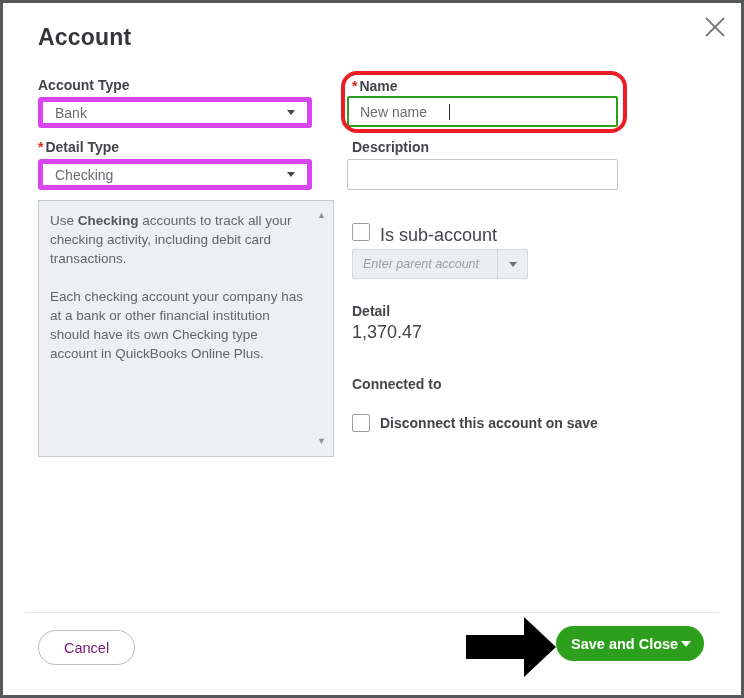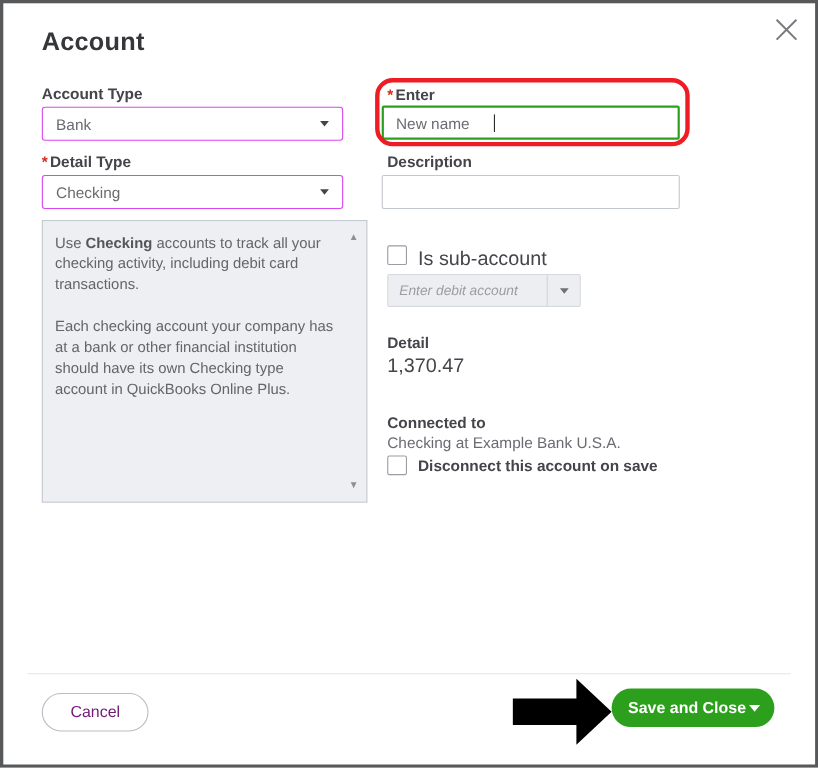--- a/index.html
+++ b/index.html
@@ -9,21 +9,21 @@
   .inner { position:absolute; left:3px; top:3px; width:738px; height:692px; background:#ffffff; }
   .abs { position:absolute; }
 
   .dialog-title { left:38px; top:24px; font-size:23px; font-weight:bold; color:#35363a; letter-spacing:0.2px; }
 
   .close-btn { left:702px; top:14px; width:26px; height:26px; cursor:pointer; }
 
   .field-label { font-size:14px; font-weight:bold; color:#44454a; }
   .req { color:#d52b1e; font-weight:bold; margin-right:2px; }
 
-  .select-box { width:274px; height:31px; background:#fff; border:1px solid #d946ef; border-radius:3px;
+  .select-box { width:274px; height:31px; background:#fff; border:5px solid #d946ef; border-radius:3px;
     display:flex; align-items:center; justify-content:space-between; padding:0 12px; cursor:pointer; }
   .select-value { font-size:14px; color:#6b6c72; }
   .caret-down { width:0; height:0; border-left:4.5px solid transparent; border-right:4.5px solid transparent; border-top:5.5px solid #44454a; }
 
   .desc-box { left:38px; top:200px; width:296px; height:257px; background:#edeff2; border:1px solid #c6cad1;
     padding:10px 28px 10px 11px; font-size:13.5px; line-height:19px; color:#63656b; overflow:hidden; }
   .desc-box b { color:#55565c; }
   .scroll-arrow { position:absolute; right:7px; font-size:9px; color:#8d9096; line-height:9px; cursor:pointer; }
 
   .text-input { height:31px; background:#fff; border:1px solid #c3c7ce; border-radius:2px;
@@ -88,51 +88,50 @@
   </div>
 
   <div class="abs desc-box">
     <p><span>Use </span><b>Checking</b><span> accounts to track all your checking activity, including debit card transactions.</span></p>
     <p style="margin-top:19px;">Each checking account your company has at a bank or other financial institution should have its own Checking type account in QuickBooks Online Plus.</p>
     <span class="scroll-arrow" style="top:10px;">▲</span>
     <span class="scroll-arrow" style="bottom:10px;">▼</span>
   </div>
 
   <div class="abs field-label" style="left:352px; top:78px;">
-    <span class="req">*</span><span>Enter</span>
+    <span class="req">*</span><span>Name</span>
   </div>
 
   <div class="abs text-input name-input" style="left:347px; top:96px; width:271px;">
     <span>New name</span>
     <span class="text-cursor"></span>
   </div>
 
   <div class="abs highlight"></div>
 
   <div class="abs field-label" style="left:352px; top:139px;">Description</div>
   <div class="abs text-input" style="left:347px; top:159px; width:271px;">
     <span></span>
   </div>
 
   <div class="abs checkbox" style="left:352px; top:223px;"></div>
   <div class="abs plain" style="left:380px; top:225px;">Is sub-account</div>
 
   <div class="abs combo-disabled">
-    <span class="combo-text">Enter debit account</span>
+    <span class="combo-text">Enter parent account</span>
     <span class="combo-sep"></span>
     <span class="combo-caretzone">
       <span class="caret-down"></span>
     </span>
   </div>
 
   <div class="abs field-label" style="left:352px; top:303px;">Detail</div>
   <div class="abs plain" style="left:352px; top:322px;">1,370.47</div>
 
   <div class="abs field-label" style="left:352px; top:376px;">Connected to</div>
-  <div class="abs muted" style="left:352px; top:394px;">Checking at Example Bank U.S.A.</div>
   <div class="abs checkbox" style="left:352px; top:414px;"></div>
   <div class="abs field-label" style="left:380px; top:415px;">Disconnect this account on save</div>
 
   <div class="abs footer-divider"></div>
 
   <button class="abs cancel-btn">Cancel</button>
 
   <svg class="abs pointer-arrow" viewBox="0 0 92 64">
     <polygon points="0,20 58,20 58,2 90,32 58,62 58,44 0,44" fill="#000000"></polygon>
   </svg>

